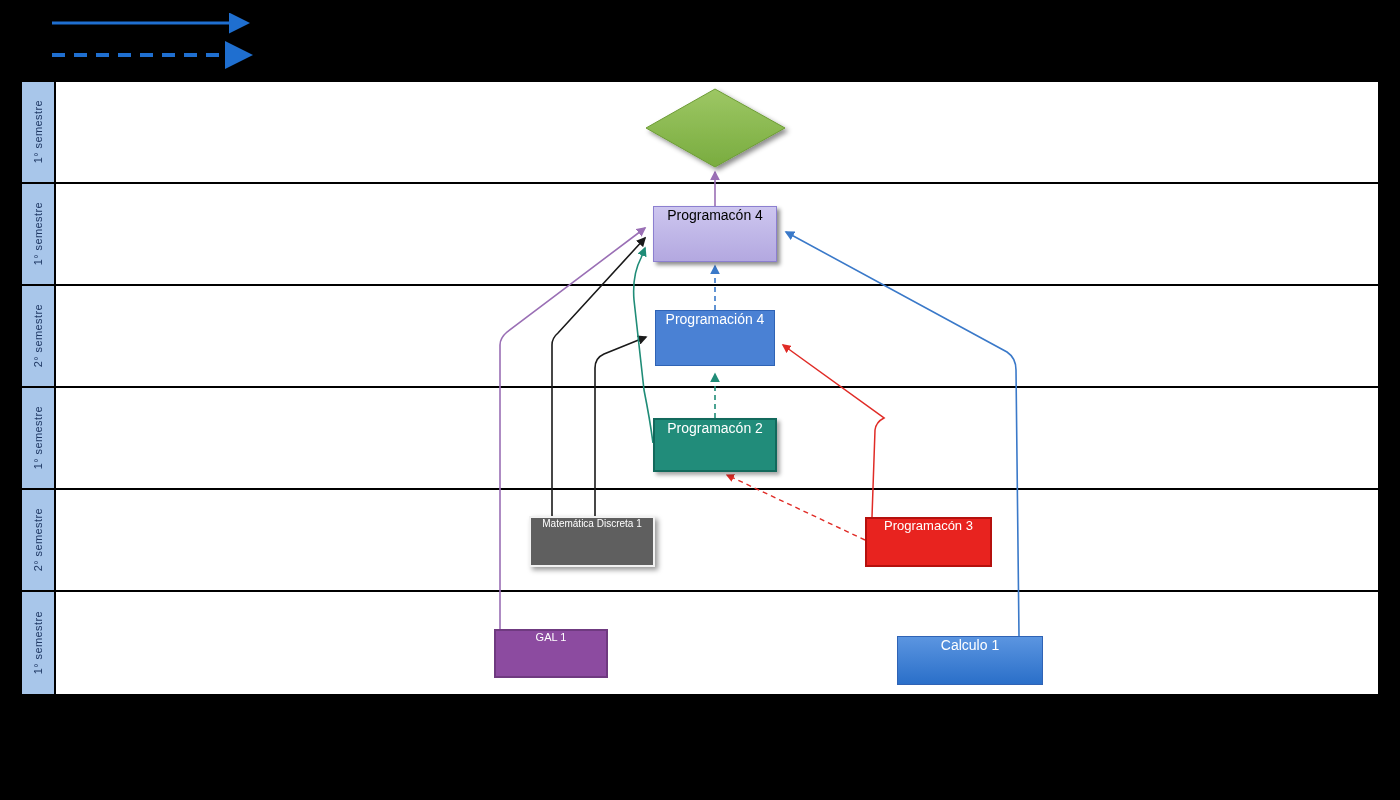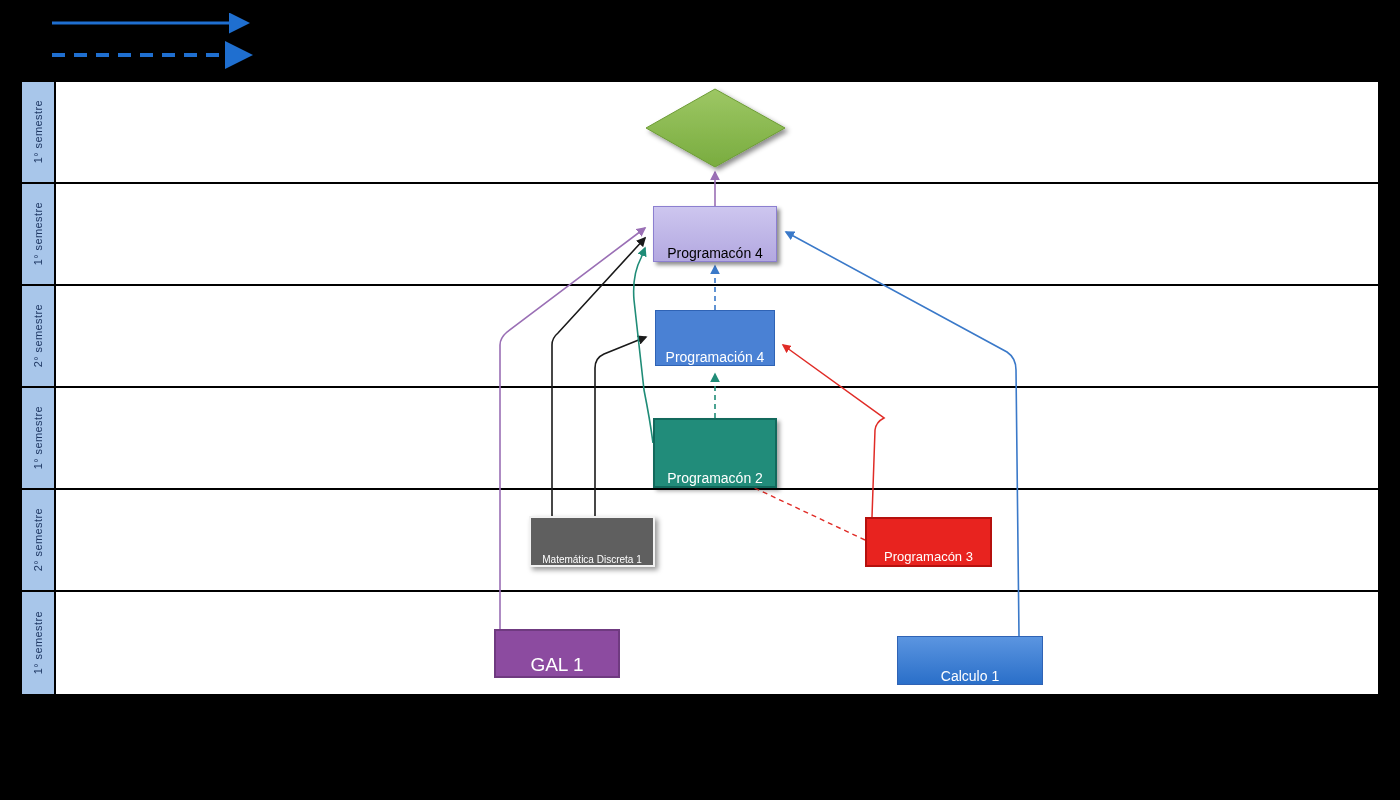--- a/index.html
+++ b/index.html
@@ -18,36 +18,36 @@
   .lane-head{width:34px;flex:0 0 34px;background:#a8c6ea;border-right:2px solid #000;
              display:flex;align-items:center;justify-content:center;box-sizing:border-box;}
   .lane-head span{writing-mode:vertical-rl;transform:rotate(180deg);
                   font-size:11px;color:#1f3864;letter-spacing:.4px;white-space:nowrap;}
   .lane-body{flex:1 1 auto;background:#fff;}
 
   
   #edges{position:absolute;left:0;top:0;width:1400px;height:800px;pointer-events:none;}
 
   
-  .node{position:absolute;box-sizing:border-box;display:flex;align-items:flex-end;
+  .node{position:absolute;box-sizing:border-box;display:flex;align-items:flex-start;
         justify-content:center;text-align:center;line-height:1.15;}
   .node .lbl{display:block;padding:0 6px;}
 
   .n-prog4{left:653px;top:206px;width:124px;height:56px;font-size:14px;color:#000;
            background:linear-gradient(180deg,#cdc6ef 0%,#b3a8e0 100%);
            border:1px solid #8c7fd0;box-shadow:3px 3px 4px rgba(0,0,0,.45);}
   .n-prog3{left:655px;top:310px;width:120px;height:56px;font-size:14px;color:#fff;
            background:#4a81d4;border:1px solid #2f63b5;}
-  .n-prog2{left:653px;top:418px;width:124px;height:70px;font-size:14px;color:#fff;
+  .n-prog2{left:653px;top:418px;width:124px;height:54px;font-size:14px;color:#fff;
            background:#218c7a;border:2px solid #12695c;box-shadow:3px 3px 4px rgba(0,0,0,.35);}
   .n-mate {left:529px;top:516px;width:126px;height:51px;font-size:10px;color:#fff;
            background:#5f5f5f;border:2px solid #f2f2f2;box-shadow:3px 3px 5px rgba(0,0,0,.4);}
   .n-prog1{left:865px;top:517px;width:127px;height:50px;font-size:13px;color:#fff;
            background:#e8231f;border:2px solid #b5100d;}
-  .n-gal1 {left:494px;top:629px;width:126px;height:49px;font-size:19px;color:#fff;
+  .n-gal1 {left:494px;top:629px;width:114px;height:49px;font-size:11px;color:#fff;
            background:#8c4ba0;border:2px solid #6f3a80;}
   .n-calc1{left:897px;top:636px;width:146px;height:49px;font-size:14px;color:#fff;
            background:linear-gradient(180deg,#5b95e0 0%,#2a6fc9 100%);
            border:1px solid #2f63b5;}
 
   
   .n-diamond{position:absolute;left:646px;top:89px;width:139px;height:78px;}
   .n-diamond .dtext{position:absolute;left:0;top:0;width:139px;height:78px;
       display:flex;align-items:center;justify-content:center;text-align:center;
       font-size:9.5px;color:#2b2b2b;line-height:1.45;z-index:2;}

